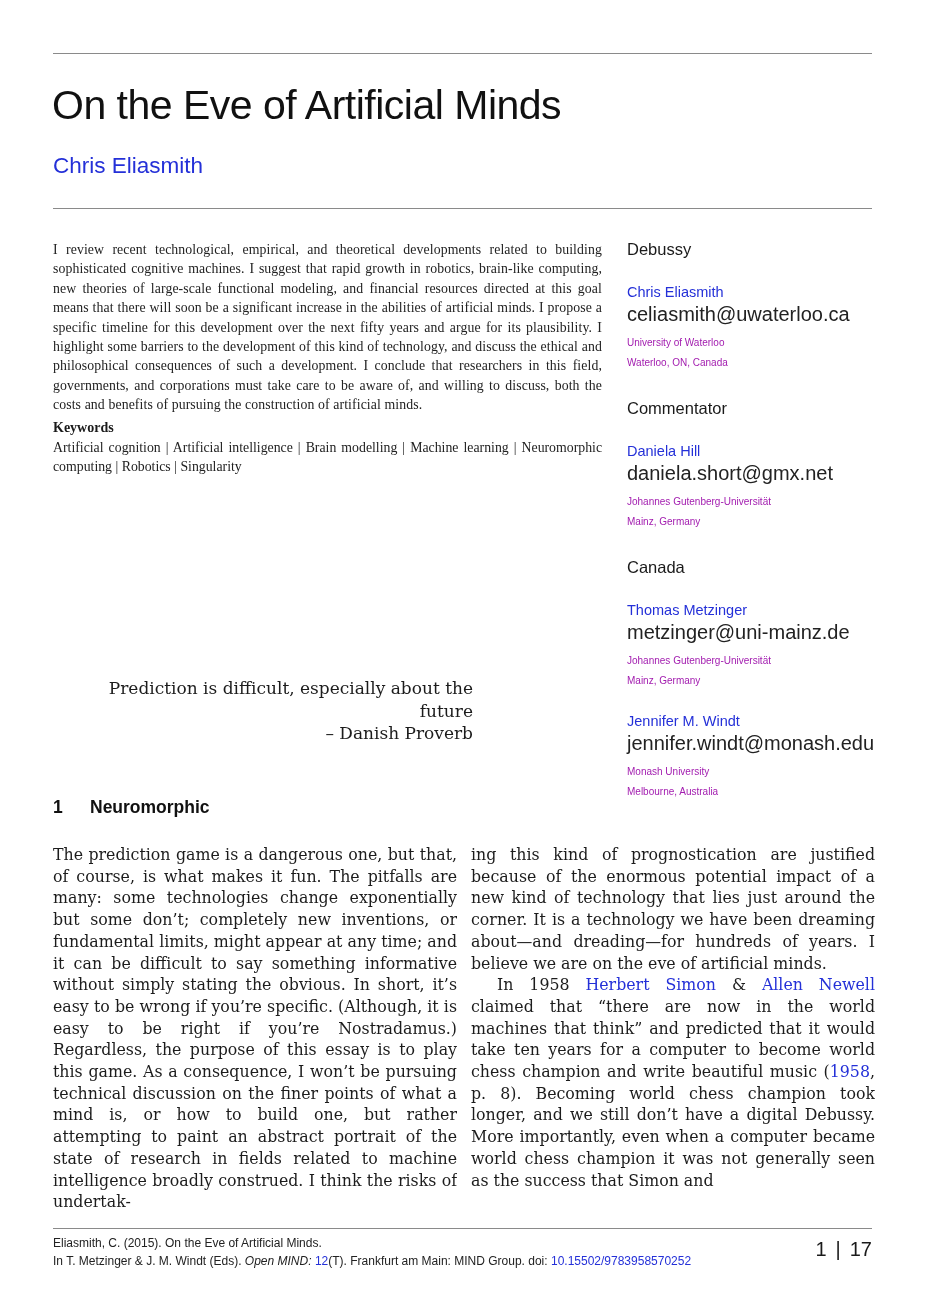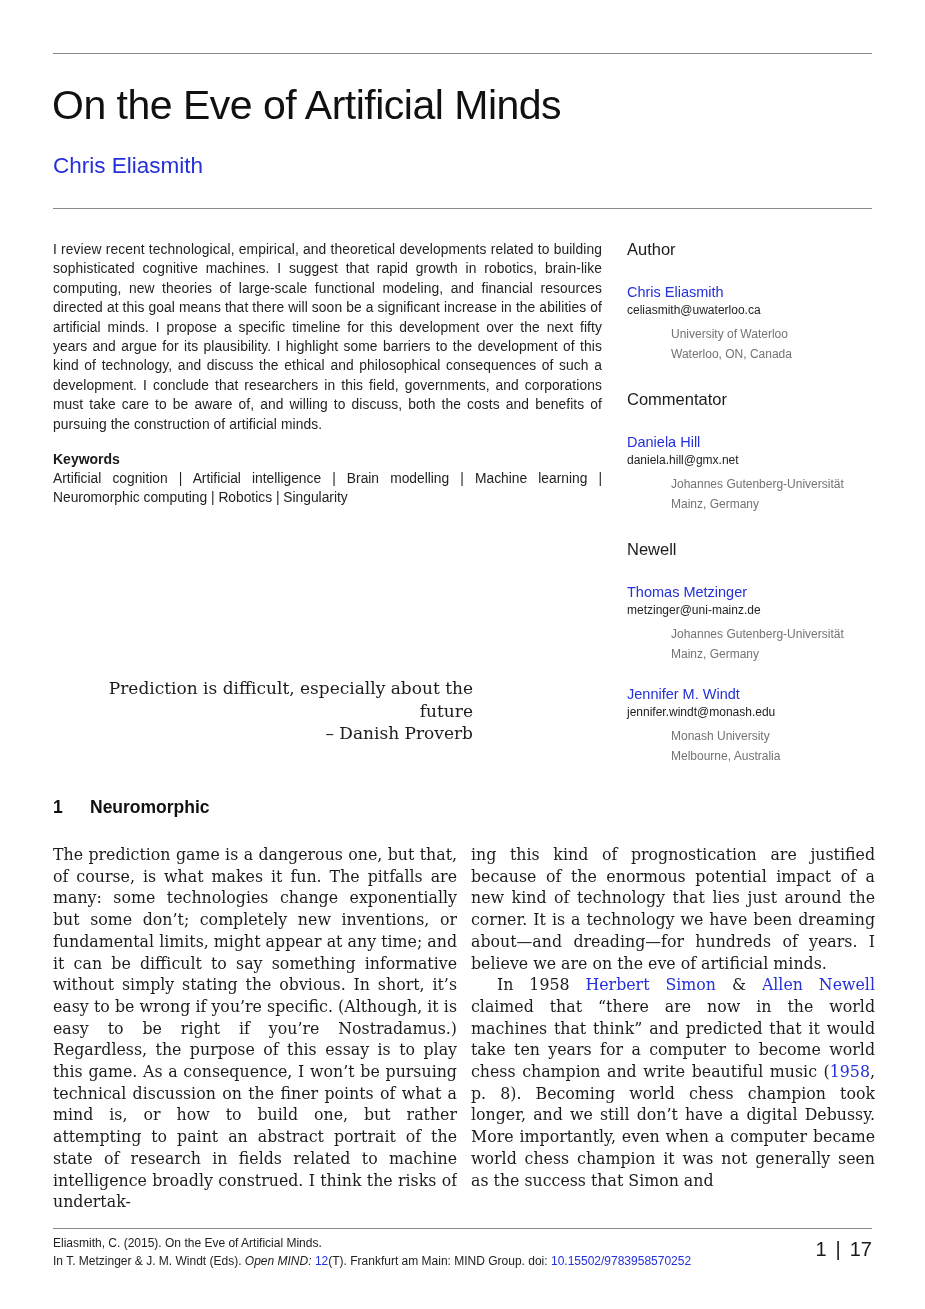--- a/index.html
+++ b/index.html
@@ -49,29 +49,30 @@
     cursor: pointer;
   }
   .serif-link { color: #3350cf; }
 
   
   .abstract-block {
     position: absolute;
     left: 53px;
     top: 240px;
     width: 549px;
+    font-family: Liberation Serif, serif;
   }
   .abstract-text {
     font-size: 13.8px;
     line-height: 19.4px;
     text-align: justify;
     color: #222222;
     letter-spacing: 0.1px;
   }
-  .keywords-block { margin-top: 17px; }
+  .keywords-block { margin-top: 5px; }
   .keywords-label {
     font-size: 14px;
     font-weight: bold;
     color: #1a1a1a;
     margin-bottom: 2px;
   }
   .keywords-text {
     font-size: 13.8px;
     line-height: 19.4px;
     text-align: justify;
@@ -93,29 +94,28 @@
   }
   .sb-section { margin-bottom: 26px; }
   .person { margin-bottom: 22px; }
   .person:last-child { margin-bottom: 0; }
   .person-name {
     display: block;
     font-size: 14.5px;
     margin-bottom: 3px;
   }
   .person-email {
-    font-size: 12px;
+    font-size: 20px;
     color: #222222;
     margin-bottom: 7px;
   }
   .person-affil {
-    font-size: 12px;
-    color: #737373;
+    font-size: 10px;
+    color: #a21caf;
     line-height: 20px;
-    margin-left: 44px;
   }
 
   
   .epigraph {
     position: absolute;
     left: 53px;
     top: 677px;
     width: 420px;
     font-family: "DejaVu Serif", "Liberation Serif", serif;
     font-size: 17px;
@@ -191,41 +191,41 @@
     <p class="abstract-text">I review recent technological, empirical, and theoretical developments related to building sophisticated cognitive machines. I suggest that rapid growth in robotics, brain-like computing, new theories of large-scale functional modeling, and financial resources directed at this goal means that there will soon be a significant increase in the abilities of artificial minds. I propose a specific timeline for this development over the next fifty years and argue for its plausibility. I highlight some barriers to the development of this kind of technology, and discuss the ethical and philosophical consequences of such a development. I conclude that researchers in this field, governments, and corporations must take care to be aware of, and willing to discuss, both the costs and benefits of pursuing the construction of artificial minds.</p>
     <div class="keywords-block">
       <div class="keywords-label">Keywords</div>
       <div class="keywords-text">Artificial cognition | Artificial intelligence | Brain modelling | Machine learning | Neuromorphic computing | Robotics | Singularity</div>
     </div>
   </div>
 
   <div class="sidebar">
 
     <div class="sb-section">
-      <div class="sb-heading">Author</div>
+      <div class="sb-heading">Debussy</div>
       <div class="person">
         <a class="person-name link">Chris Eliasmith</a>
         <div class="person-email">celiasmith@uwaterloo.ca</div>
         <div class="person-affil">University of Waterloo</div>
         <div class="person-affil">Waterloo, ON, Canada</div>
       </div>
     </div>
 
     <div class="sb-section">
       <div class="sb-heading">Commentator</div>
       <div class="person">
         <a class="person-name link">Daniela Hill</a>
-        <div class="person-email">daniela.hill@gmx.net</div>
+        <div class="person-email">daniela.short@gmx.net</div>
         <div class="person-affil">Johannes Gutenberg-Universität</div>
         <div class="person-affil">Mainz, Germany</div>
       </div>
     </div>
 
     <div class="sb-section">
-      <div class="sb-heading">Newell</div>
+      <div class="sb-heading">Canada</div>
       <div class="person">
         <a class="person-name link">Thomas Metzinger</a>
         <div class="person-email">metzinger@uni-mainz.de</div>
         <div class="person-affil">Johannes Gutenberg-Universität</div>
         <div class="person-affil">Mainz, Germany</div>
       </div>
       <div class="person">
         <a class="person-name link">Jennifer M. Windt</a>
         <div class="person-email">jennifer.windt@monash.edu</div>
         <div class="person-affil">Monash University</div>

